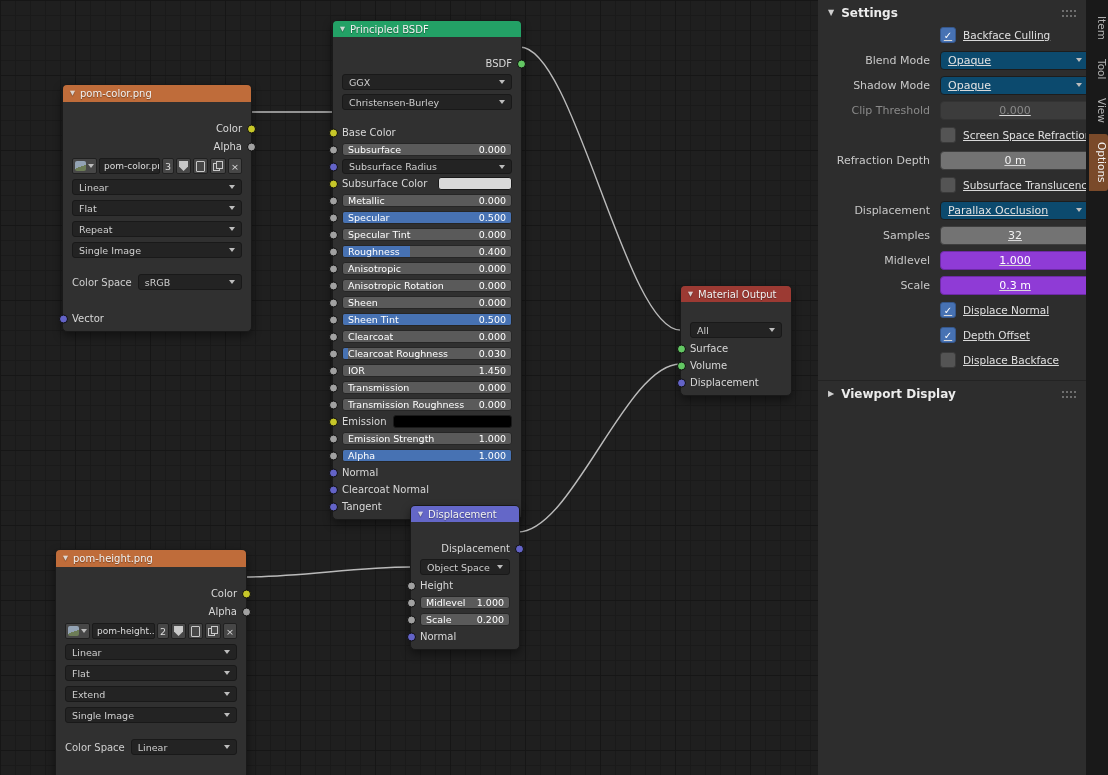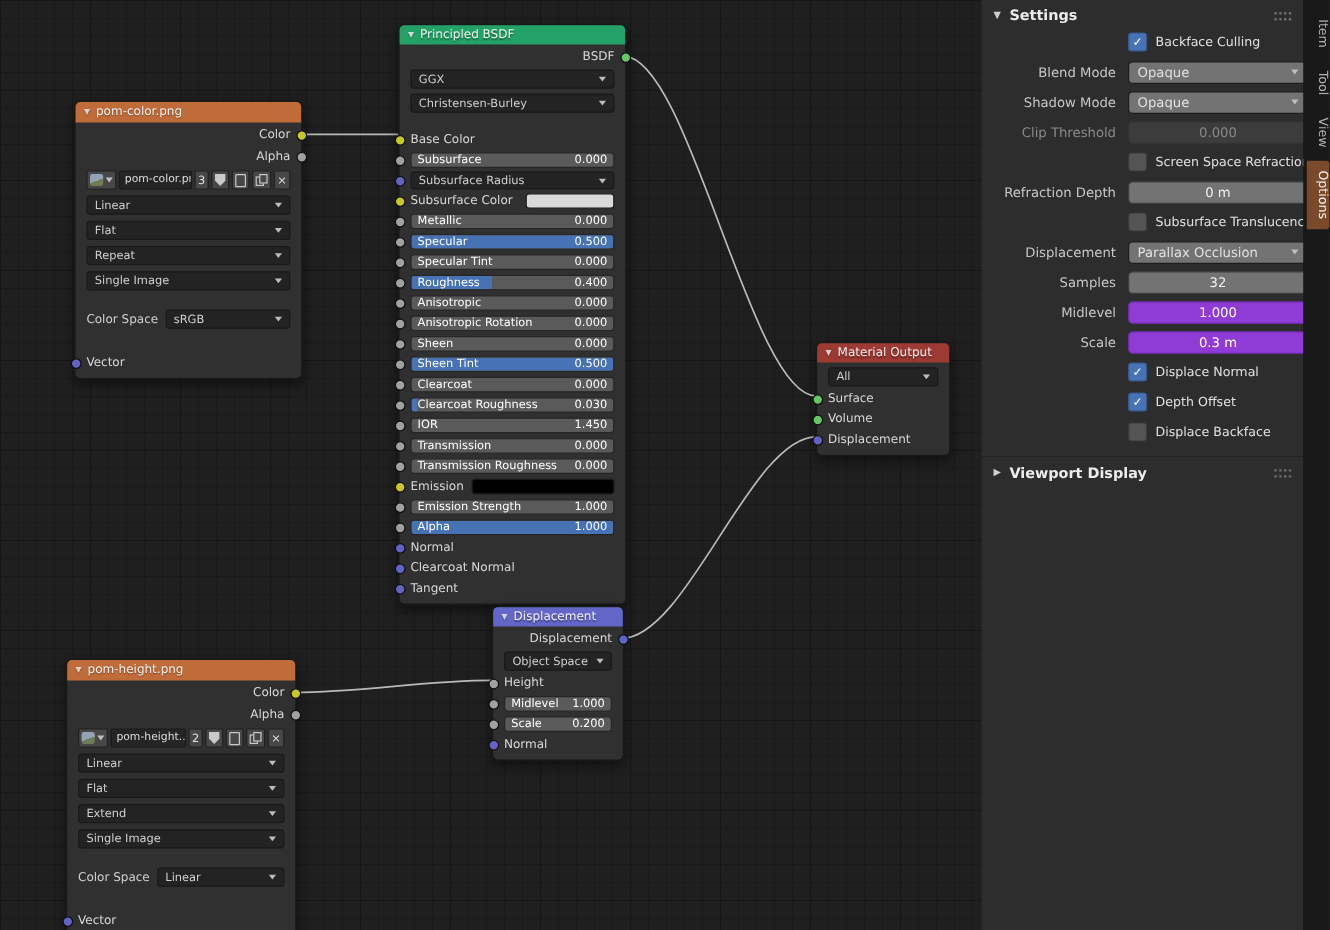--- a/index.html
+++ b/index.html
@@ -16,21 +16,21 @@
       linear-gradient(#1a1a1a 1px,transparent 1px),
       linear-gradient(90deg,#1a1a1a 1px,transparent 1px);
     background-size:75px 75px,75px 75px,15px 15px,15px 15px;}
   #wires{position:absolute;left:0;top:0;z-index:1;}
 
   .node{position:absolute;background:#303030;border:1px solid #191919;border-radius:5px;
         box-shadow:0 4px 10px rgba(0,0,0,.45);font-size:10px;z-index:2;}
   .node-header{height:16px;display:flex;align-items:center;gap:5px;padding:0 7px;
         border-radius:4px 4px 0 0;color:#f1f1f1;text-shadow:0 1px 1px rgba(0,0,0,.4);}
   .tri{font-size:6.5px;color:rgba(235,235,235,.85);line-height:1;}
-  .node-body{display:flex;flex-direction:column;gap:5px;padding:4px 0 6px;}
+  .node-body{display:flex;flex-direction:column;gap:5px;padding:20px 0 6px;}
   .node-body.tight{gap:4px;}
   .row{height:13px;margin:0 9px;position:relative;display:flex;align-items:center;color:#d8d8d8;}
   .row.out{justify-content:flex-end;}
   .row.mt6{margin-top:6px;} .row.mt12{margin-top:12px;}
 
   .sock{position:absolute;width:9px;height:9px;border-radius:50%;
         border:1px solid #0e0e0e;box-sizing:border-box;z-index:4;top:50%;transform:translateY(-50%);}
   .sock.l{left:-13.5px;} .sock.r{right:-13.5px;}
   .sock.yellow{background:#c7c729;} .sock.gray{background:#a1a1a1;}
   .sock.vector{background:#6363c7;} .sock.green{background:#63c763;}
@@ -75,22 +75,22 @@
   .phead{height:26px;display:flex;align-items:center;gap:7px;padding:0 10px;
          color:#ececec;font-weight:bold;font-size:12px;}
   .phead .tri{font-size:8px;color:#cfcfcf;}
   .grip{margin-left:auto;width:14px;height:7px;border-top:2px dotted #6e6e6e;
         border-bottom:2px dotted #6e6e6e;box-sizing:border-box;}
   .phead2{border-top:1px solid #232323;margin-top:11px;}
 
   .prow{display:flex;align-items:center;height:18px;margin-bottom:7px;}
   .plabel{width:112px;text-align:right;margin-right:10px;color:#c8c8c8;flex:none;white-space:nowrap;}
   .plabel.dim{color:#8a8a8a;}
-  .pwrap{width:150px;display:flex;align-items:center;flex:none;}
-  .pdd{flex:1;height:17px;background:#737373;border:1px solid #1d1d1d;border-radius:4px;
+  .pwrap{width:150px;display:flex;align-items:center;flex:none;text-decoration:underline;}
+  .pdd{flex:1;height:17px;background:#0c4a6e;border:1px solid #1d1d1d;border-radius:4px;
        display:flex;align-items:center;justify-content:space-between;padding:0 7px;color:#e2e2e2;}
   .pnum{flex:1;height:17px;background:#737373;border:1px solid #3e3e3e;border-radius:4px;
        display:flex;align-items:center;justify-content:center;color:#f2f2f2;}
   .pnum.disabled{background:#3c3c3c;border-color:#333;color:#8a8a8a;}
   .pnum.purple{background:#8f3bd6;border-color:#6d2aa6;color:#fff;}
   .pcheck{width:14px;height:14px;border-radius:3px;background:#545454;border:1px solid #3a3a3a;
        display:flex;align-items:center;justify-content:center;font-size:10px;color:#fff;flex:none;}
   .pcheck.checked{background:#4772b3;border-color:#35578c;}
   .pcheck.checked::after{content:"✓";}
   .pchk-label{margin-left:7px;color:#e0e0e0;font-size:10.5px;white-space:nowrap;}

